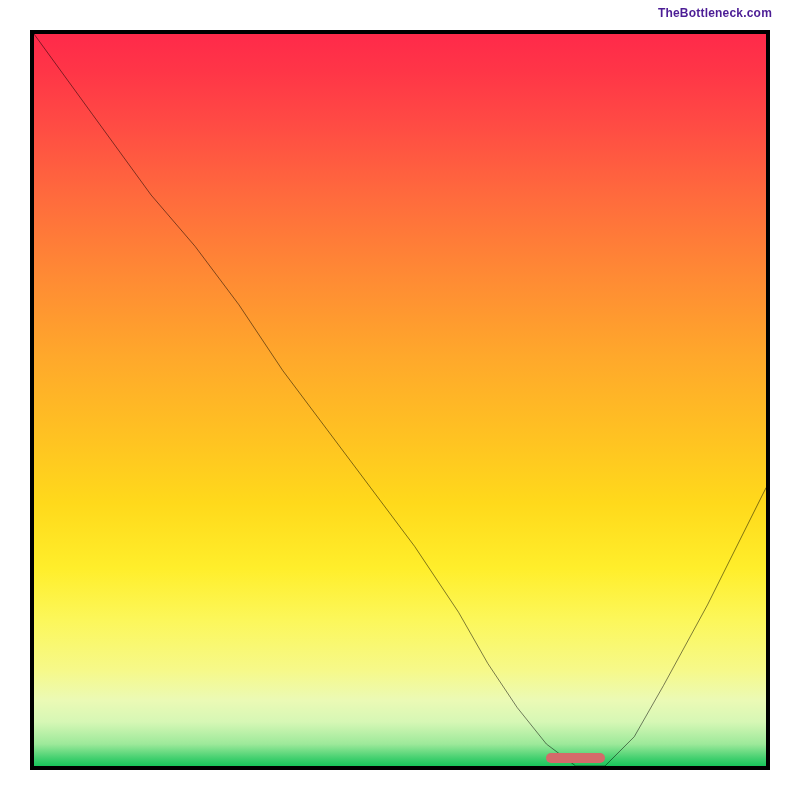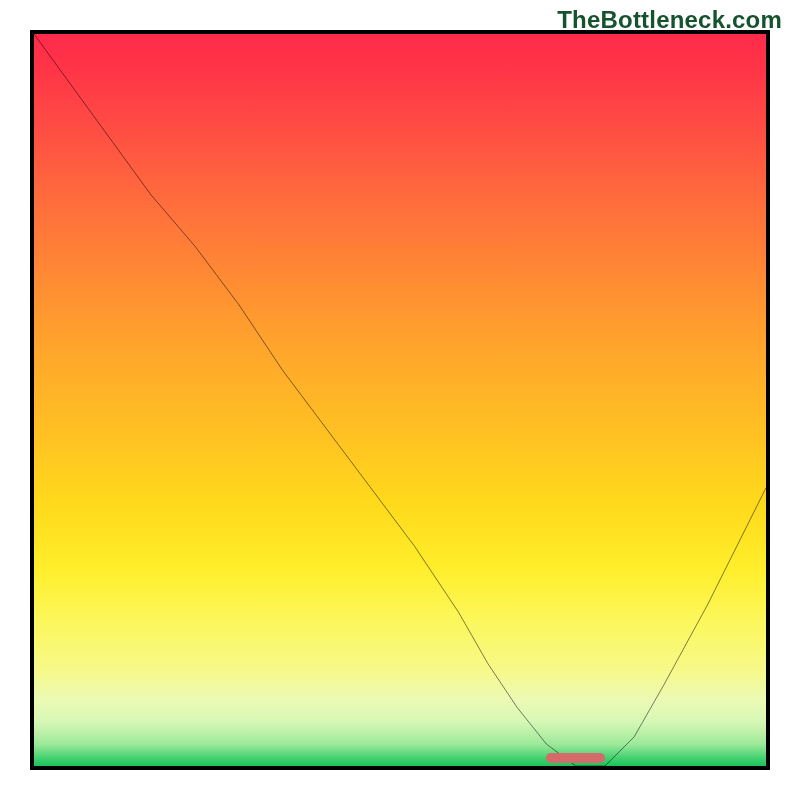--- a/index.html
+++ b/index.html
@@ -85,24 +85,24 @@
     position: absolute;
     bottom: 3px;
     height: 10px;
     background: #d46a6a;
     border-radius: 6px;
   }
 
   .watermark {
     position: absolute;
     top: 6px;
-    right: 18px;
-    color: #14532d;
+    right: 28px;
+    color: #4c1d95;
     font-weight: 600;
-    font-size: 24px;
+    font-size: 12px;
     letter-spacing: 0.2px;
     user-select: none;
   }
 </style>
 </head>
 <body>
 
 <div class="watermark">TheBottleneck.com</div>
 
 <div class="frame">

